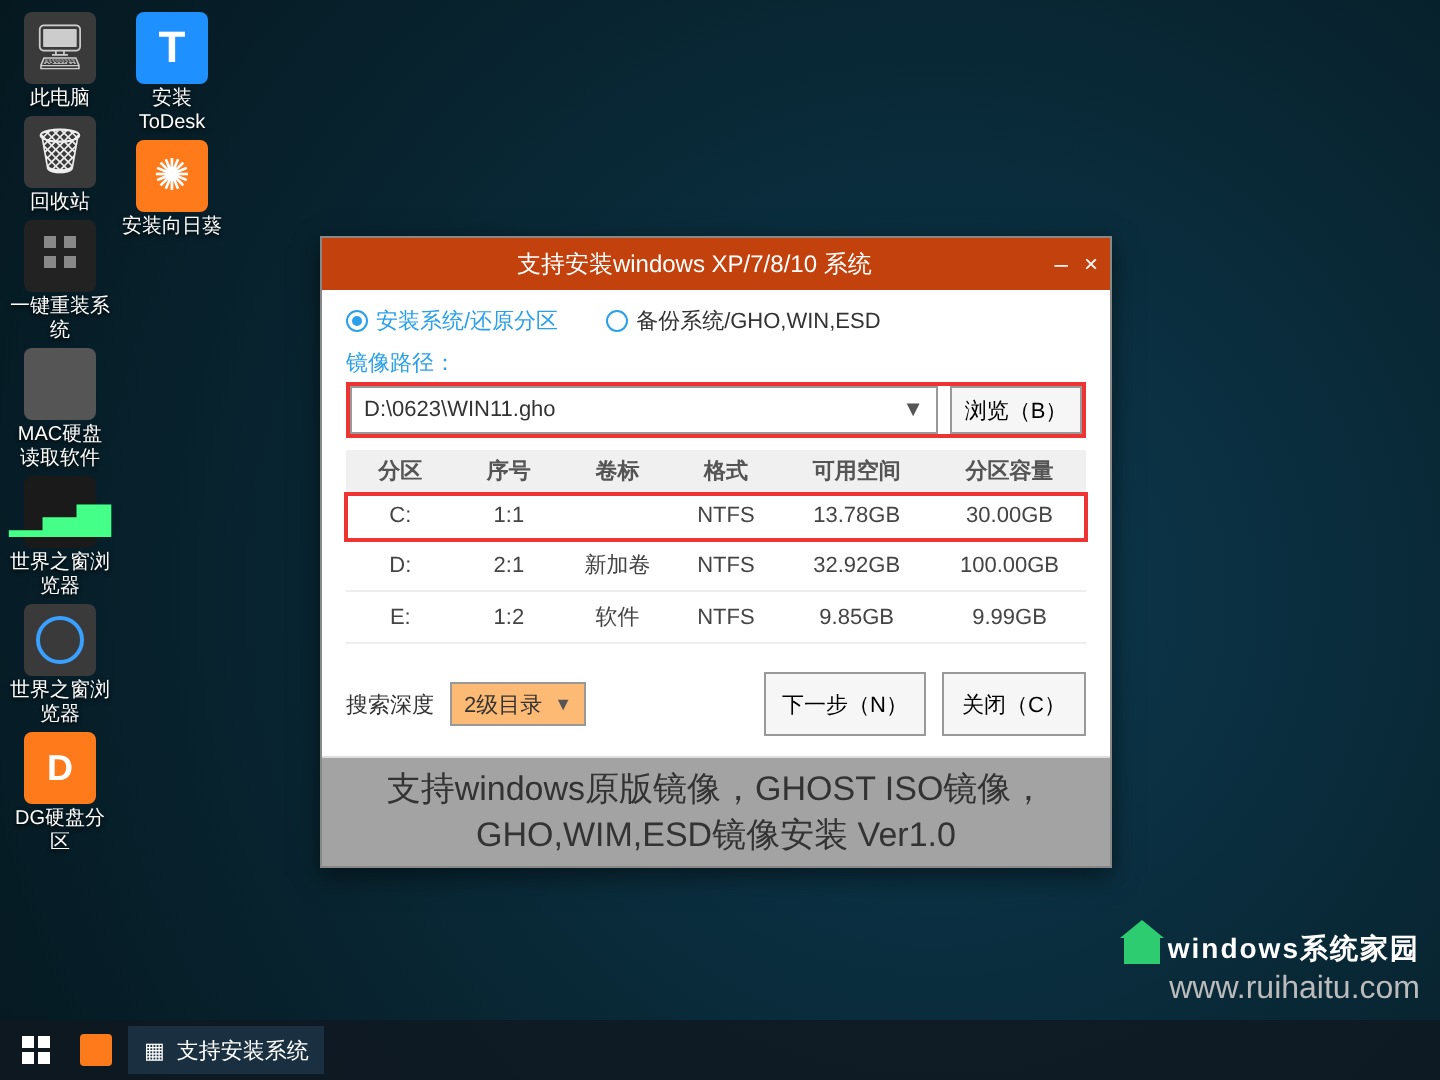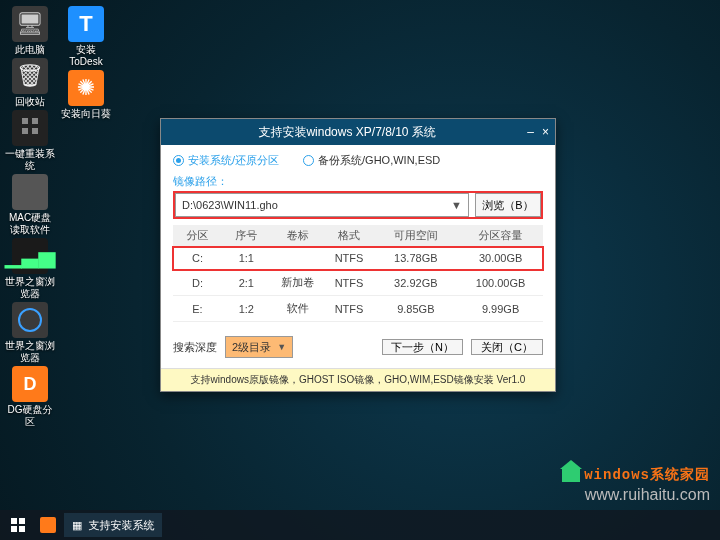--- a/index.html
+++ b/index.html
@@ -32,52 +32,52 @@
   .start-btn { width:28px; height:24px; display:flex; align-items:center; justify-content:center; color:#fff; cursor:pointer; }
   .task-item { height:24px; background:#1a3040; display:flex; align-items:center; padding:0 8px; gap:6px; color:#fff; font-size:11px; cursor:pointer; }
   .task-item.small { padding:0 4px; background:transparent;}
   .task-pin { width:16px; height:16px; background:#ff7a1a; border-radius:2px;}
 
   
   .watermark { position:absolute; right:10px; bottom:36px; display:flex; flex-direction:column; align-items:flex-end; gap:2px; }
   .watermark .wm-logo { display:flex; align-items:center; gap:4px; }
   .watermark .wm-house{ width:18px;height:14px;background:#2ecc71;position:relative;}
   .watermark .wm-house::before{content:"";position:absolute;top:-8px;left:-2px;border-left:11px solid transparent;border-right:11px solid transparent;border-bottom:9px solid #2ecc71;}
-  .watermark .wm-text { color:#f97316; font-size:14px; font-weight:bold; letter-spacing:1px;font-family:Liberation Mono, monospace;}
+  .watermark .wm-text { color:#ffffff; font-size:14px; font-weight:bold; letter-spacing:1px;}
   .watermark .wm-url { color:#bbb; font-size:16px; }
 
   
   .dialog { position:absolute; left:160px; top:118px; width:396px; background:#fff; border:1px solid #888; box-shadow:0 4px 12px rgba(0,0,0,.5); }
-  .titlebar { height:26px; background:#0c4a6e; color:#fff; display:flex; align-items:center; padding:0 6px; font-size:12px; }
+  .titlebar { height:26px; background:#c2410c; color:#fff; display:flex; align-items:center; padding:0 6px; font-size:12px; }
   .titlebar .title { flex:1; text-align:center; }
   .titlebar .win-ctl { display:flex; gap:8px; font-size:12px; }
   .titlebar .win-ctl span{cursor:pointer;}
   .dlg-body { padding:8px 12px 10px; font-size:11px; color:#333; }
   .radio-row { display:flex; gap:24px; margin-bottom:6px; align-items:center;}
   .radio { display:flex; align-items:center; gap:4px; cursor:pointer;}
   .radio .dot{ width:11px;height:11px;border:1px solid #2aa0ea;border-radius:50%;display:inline-flex;align-items:center;justify-content:center;}
   .radio.sel .dot::after{content:"";width:5px;height:5px;background:#2aa0ea;border-radius:50%;}
   .radio.sel span{color:#2aa0ea;}
   .field-label{color:#2aa0ea;font-size:11px;margin-bottom:2px;display:block;}
   .path-row{display:flex;gap:6px;margin-bottom:6px;}
   .red-box{border:2px solid #e33;}
   .path-input{flex:1;height:24px;border:1px solid #999;display:flex;align-items:center;justify-content:space-between;padding:0 6px;font-size:11px;background:#fff;}
   .path-input .chev{color:#555;}
   .browse-btn{width:66px;height:24px;border:1px solid #999;background:#f6f6f6;font-size:11px;cursor:pointer;}
   table{width:100%;border-collapse:collapse;font-size:11px;}
-  thead th{background:#f0f0f0;border-bottom:1px solid #ccc;color:#555;font-weight:normal;padding:3px 4px;text-align:center;position:relative;}
+  thead th{background:#f0f0f0;border-bottom:1px solid #ccc;color:#555;font-weight:bold;padding:3px 16px;text-align:center;position:relative;}
   tbody td{padding:5px 0;text-align:center;color:#444;border-bottom:1px solid #eee;}
   tbody tr.selected{outline:2px solid #e33;outline-offset:-1px;}
   .cursor-arrow{position:absolute;left:194px;top:-2px;font-size:12px;color:#000;pointer-events:none;}
   .dlg-footer{display:flex;align-items:center;gap:8px;margin-top:14px;}
   .dlg-footer .sp{flex:1;}
   .combo{height:22px;border:1px solid #999;background:#fdba74;display:flex;align-items:center;padding:0 6px;font-size:11px;gap:6px;cursor:pointer;}
   .combo .chev{font-size:9px;color:#555;}
-  .btn{height:16px;min-width:72px;border:1px solid #999;background:#f6f6f6;font-size:11px;cursor:pointer;padding:0 8px;}
-  .support-bar{background:#fef9c3;color:#333;font-size:10px;text-align:center;padding:4px 0;border-top:1px solid #ddd;}
+  .btn{height:32px;min-width:72px;border:1px solid #999;background:#f6f6f6;font-size:11px;cursor:pointer;padding:0 8px;}
+  .support-bar{background:#a3a3a3;color:#333;font-size:17px;text-align:center;padding:4px 0;border-top:1px solid #ddd;}
 </style>
 </head>
 <body>
 
 <div class="desktop-icons">
   <div class="d-icon">
     <div class="glyph pc">🖥</div>
     <div class="label">此电脑</div>
   </div>
   <div class="d-icon">

